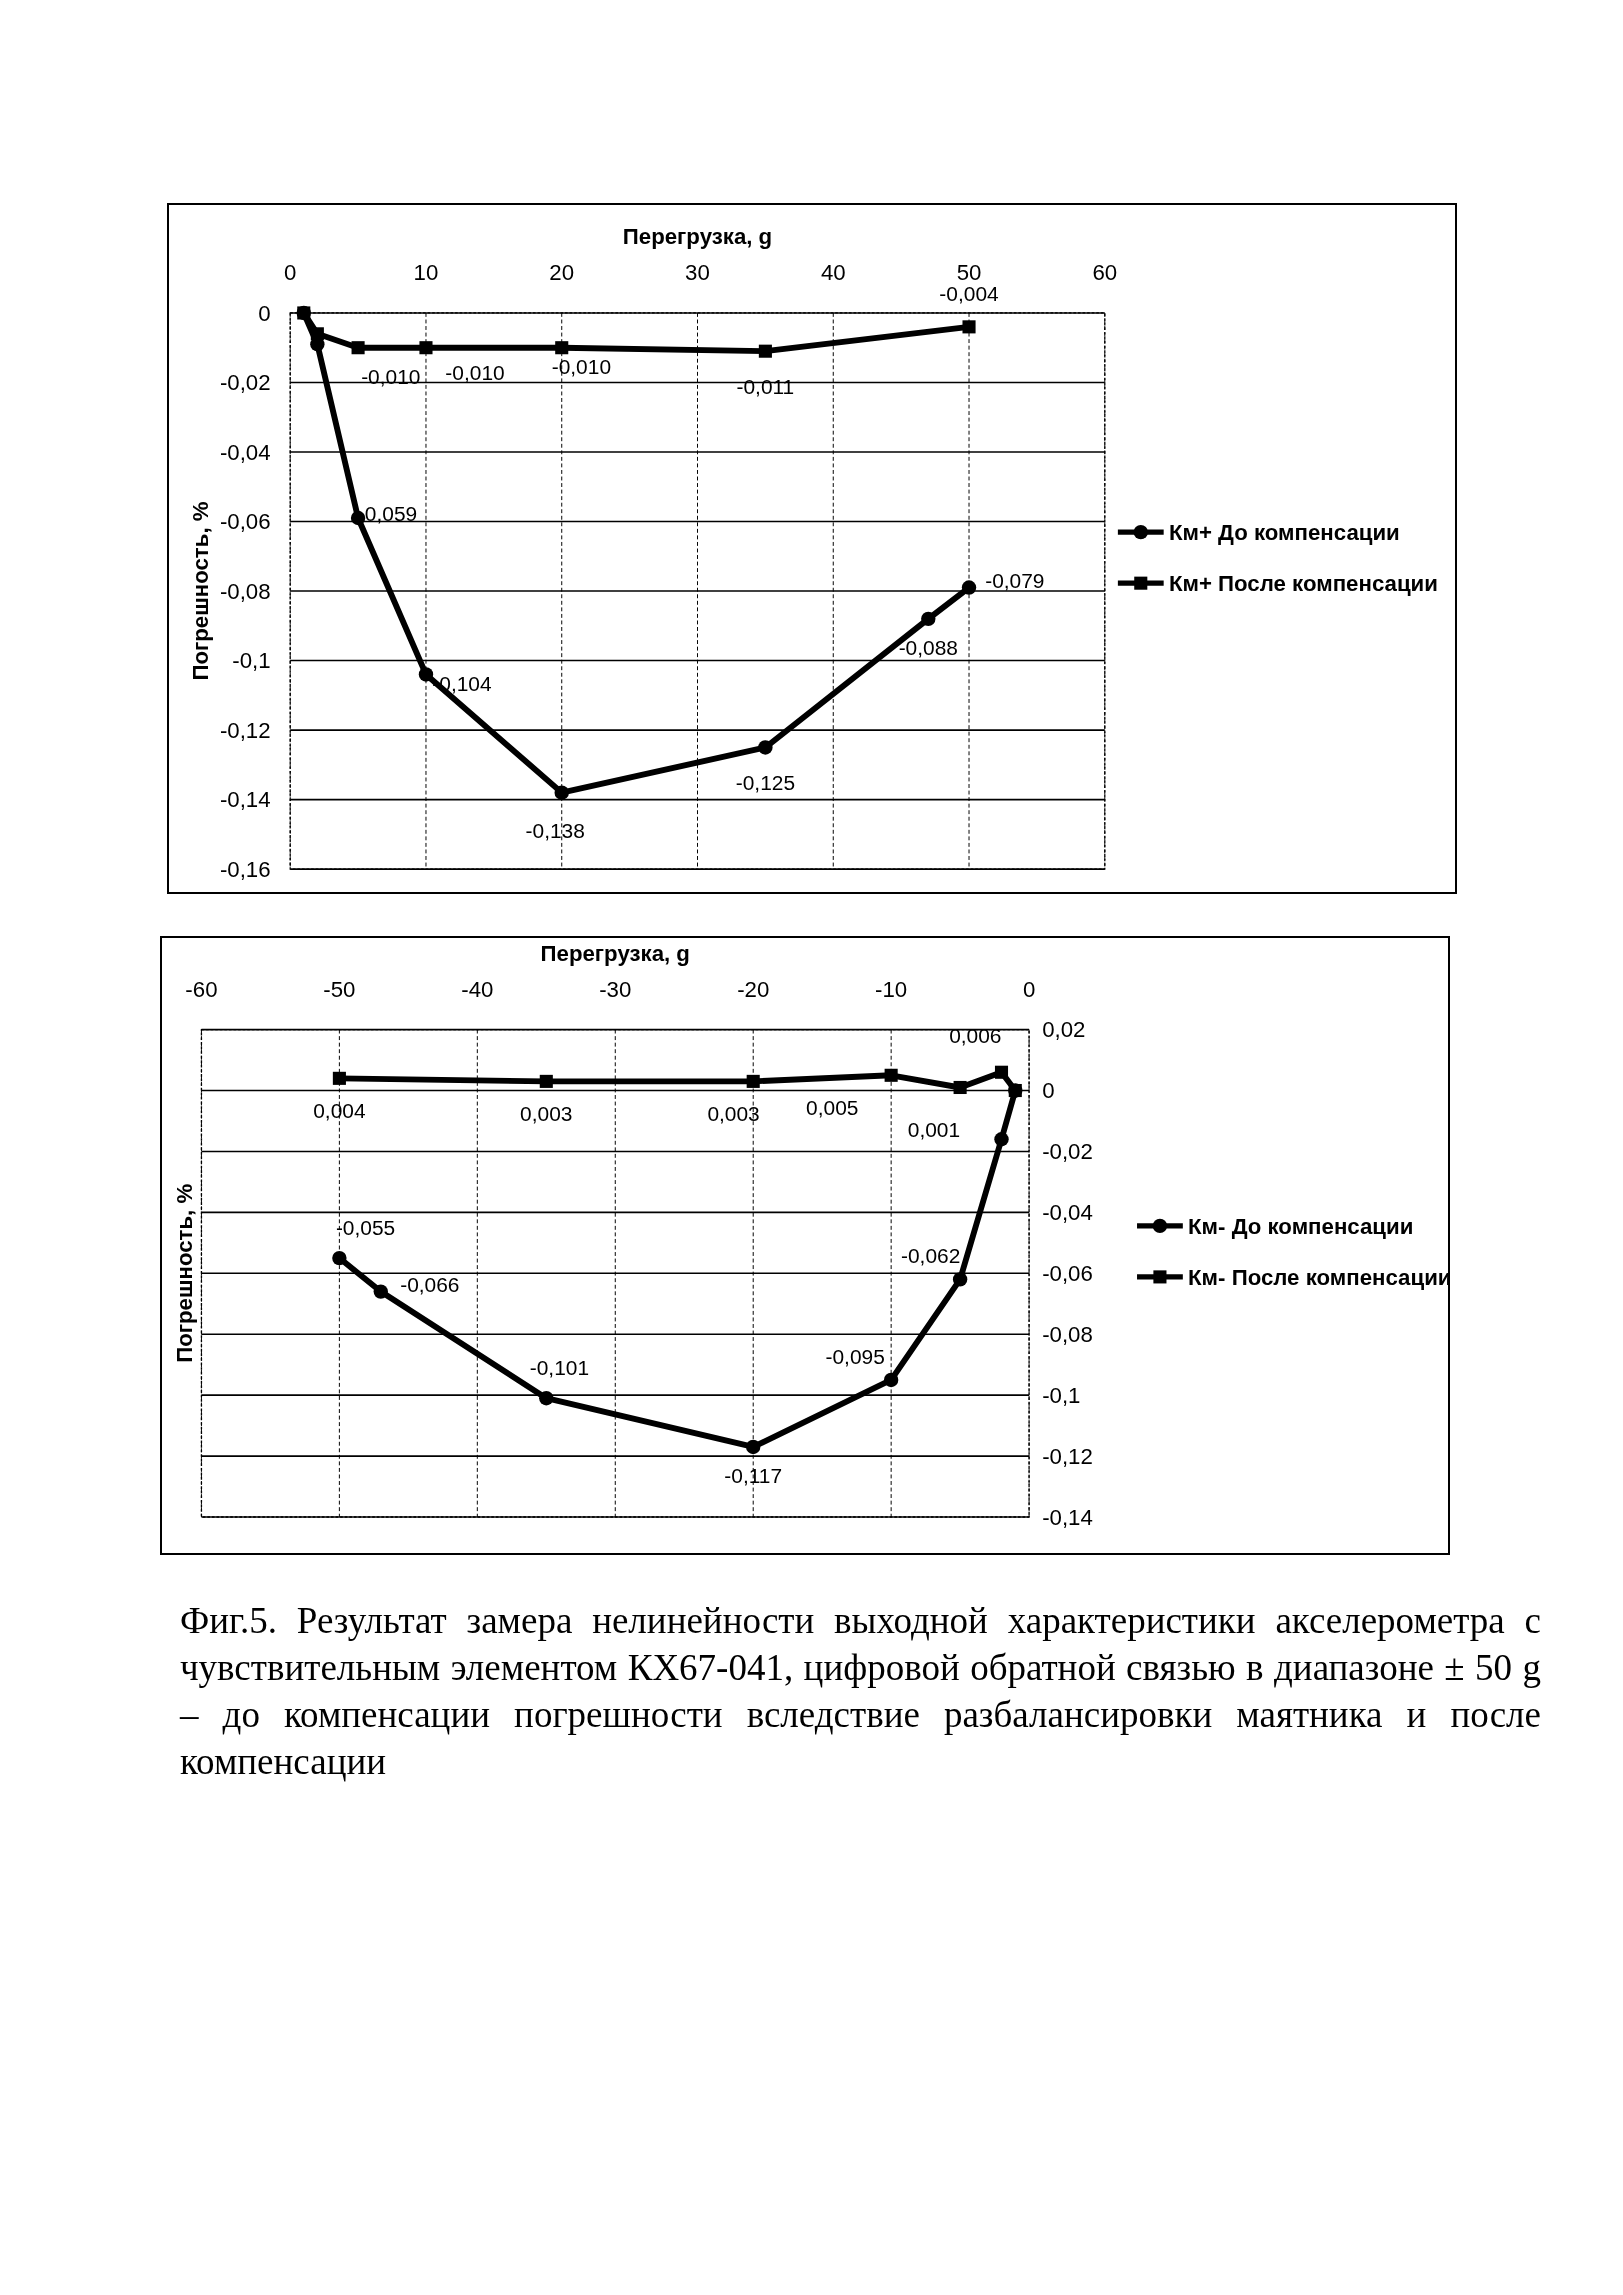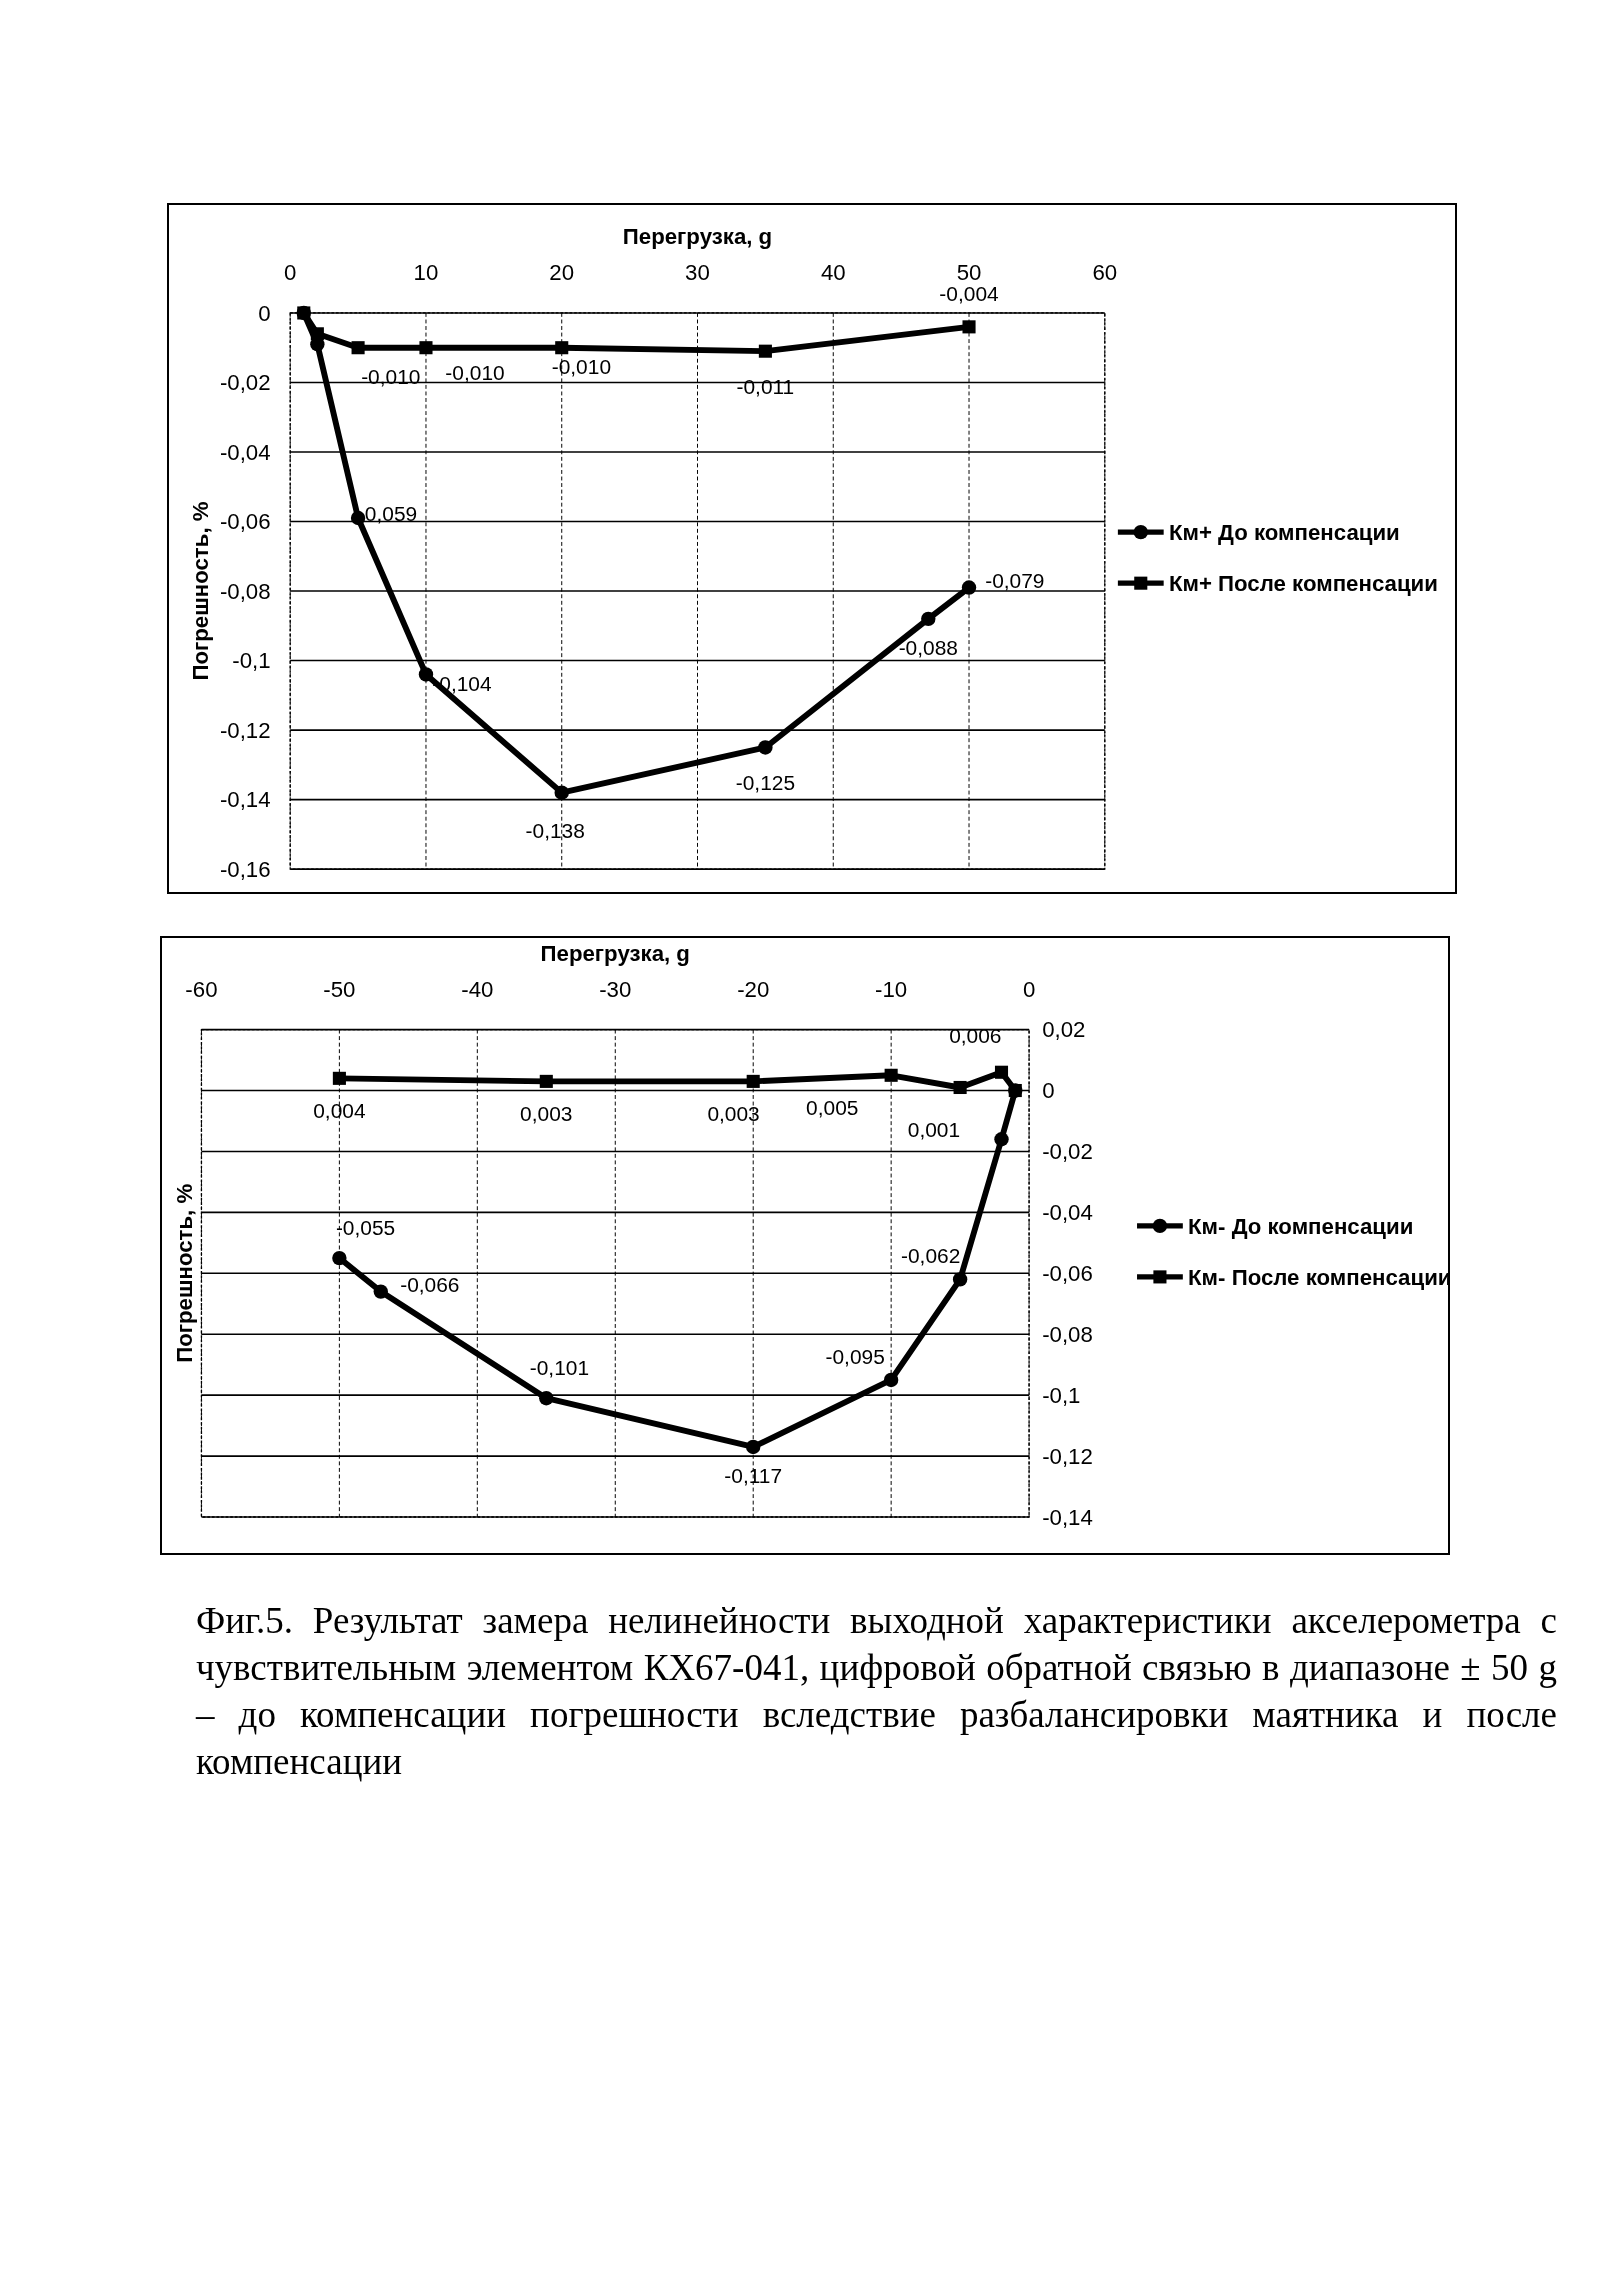--- a/index.html
+++ b/index.html
@@ -1,21 +1,21 @@
 <!DOCTYPE html>
 <html style="font-size:10.5px"><head>
 <meta charset="utf-8">
 <style>
   html, body { margin:0; padding:0; background:#ffffff; }
   body { width:1623px; height:2295px; position:relative; font-family:"Liberation Sans", sans-serif; color:#000; }
   .chart-frame { position:absolute; border:2px solid #000; background:#fff; }
   #chart1 { left:167px; top:203px; width:1286px; height:687px; }
   #chart2 { left:160px; top:936px; width:1286px; height:615px; }
   svg { position:absolute; left:0; top:0; overflow:visible; }
-  .caption { position:absolute; left:196px; top:1597px; width:1361px; font-family:"Liberation Serif", serif; font-size:37px; line-height:47px; text-align:justify; }
+  .caption { position:absolute; left:180px; top:1597px; width:1361px; font-family:"Liberation Serif", serif; font-size:37px; line-height:47px; text-align:justify; }
 </style>
 </head>
 <body>
 
 <div class="chart-frame" id="chart1">
   <svg id="svg1" width="1286" height="687" viewBox="0 0 1965 1050">
       <rect x="185" y="165" width="1245" height="850" fill="none" stroke="#000" stroke-width="2" stroke-dasharray="4,3"></rect>
       <line x1="185" y1="165" x2="185" y2="1015" stroke="#000" stroke-width="1.5" stroke-dasharray="6,4"></line>
       <text x="185" y="115" text-anchor="middle" font-size="34" font-family="Liberation Sans, sans-serif">0</text>
       <line x1="392.5" y1="165" x2="392.5" y2="1015" stroke="#000" stroke-width="1.5" stroke-dasharray="6,4"></line>

